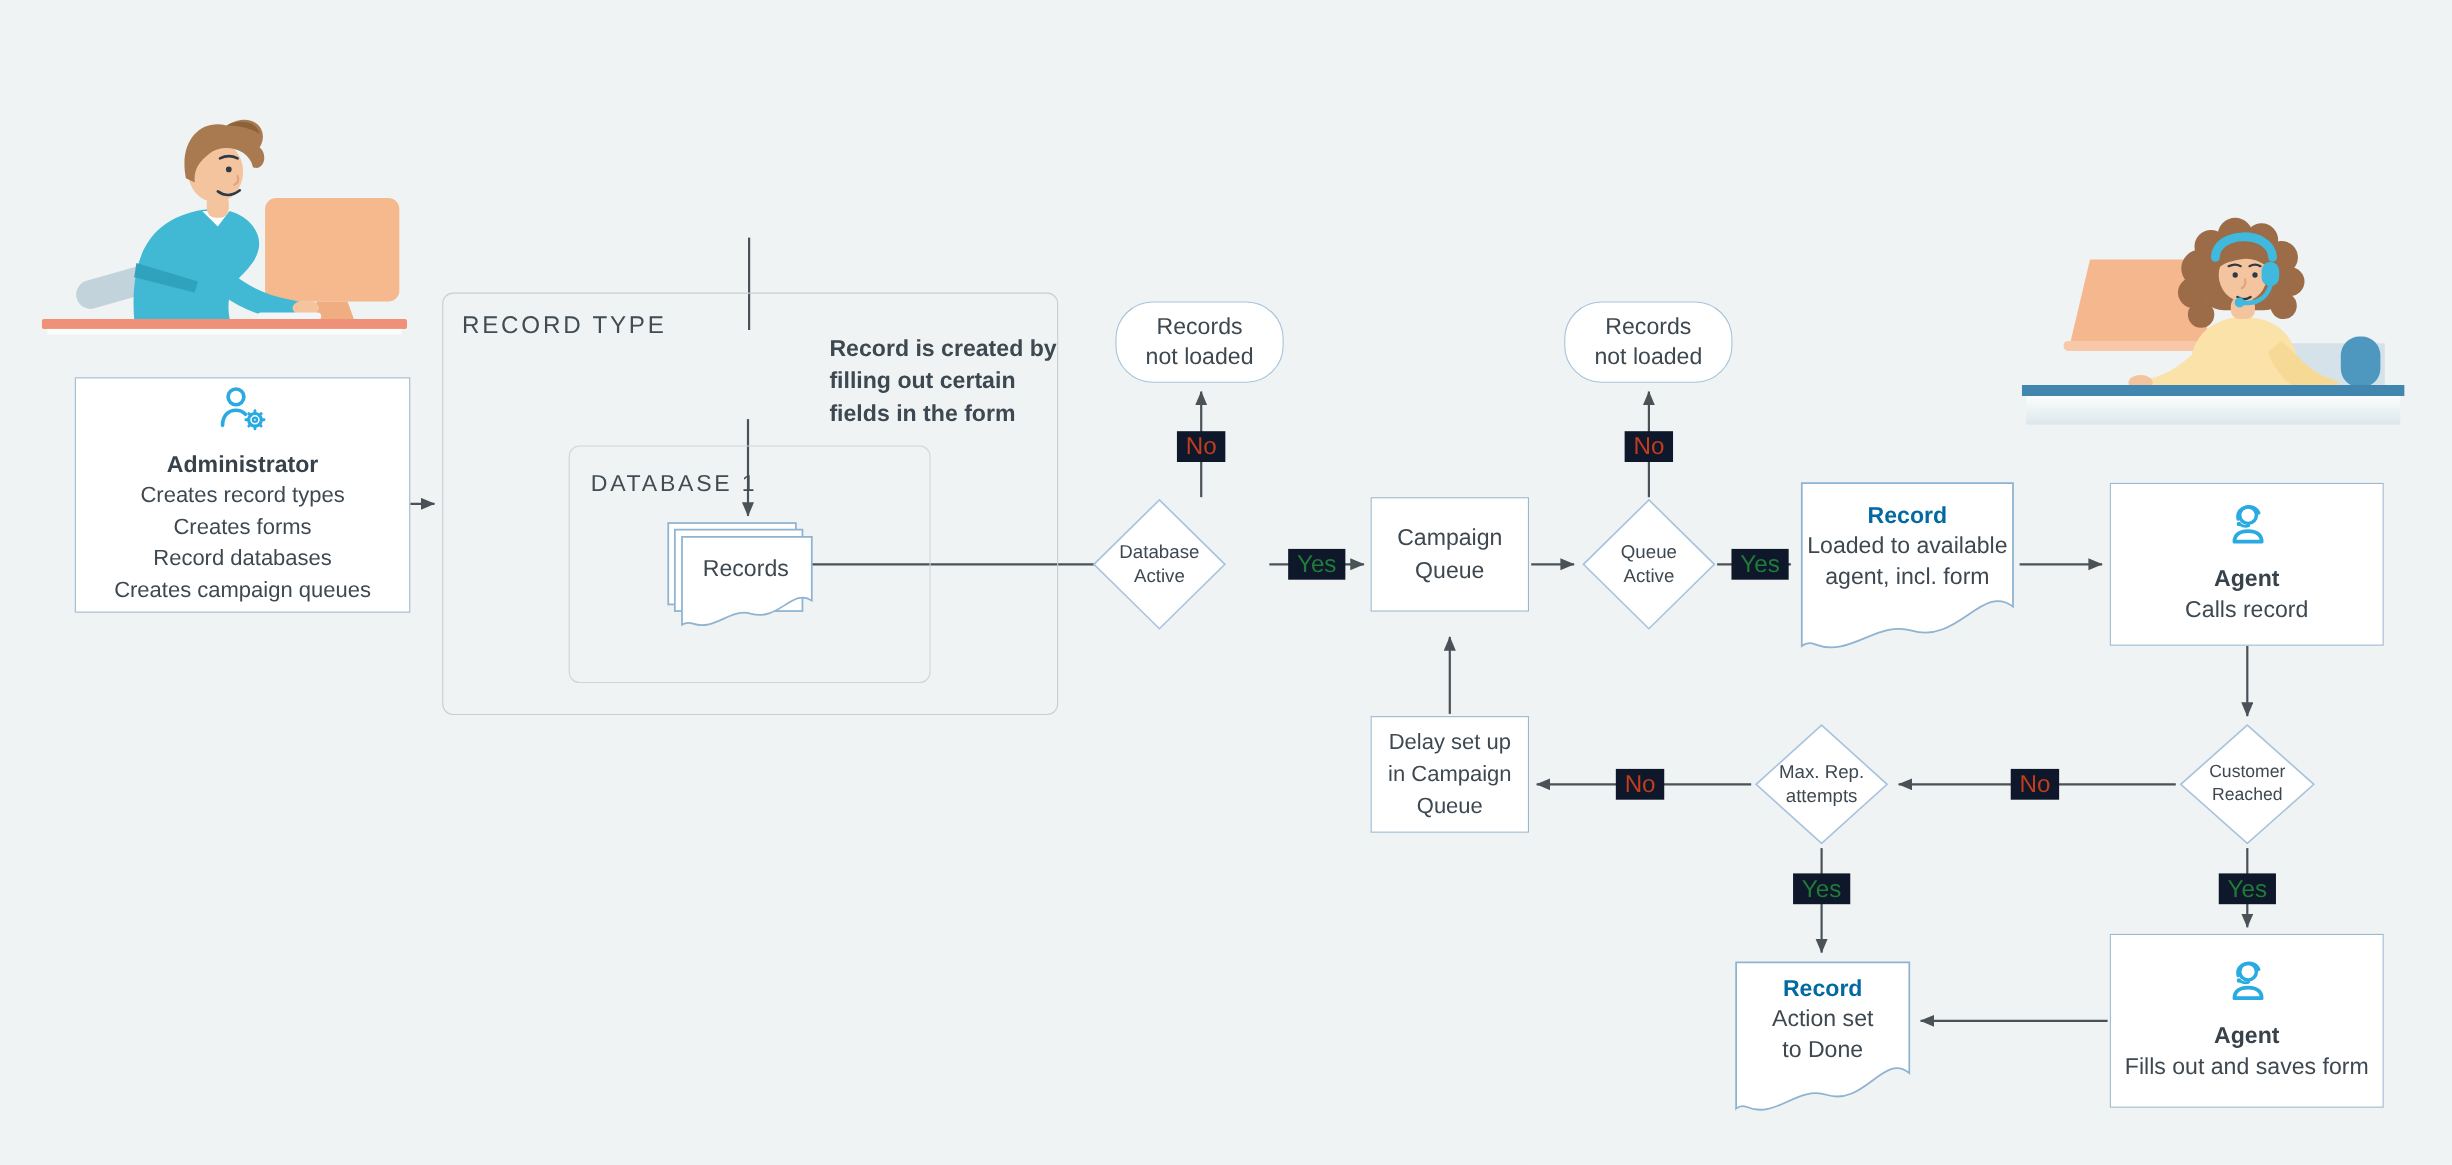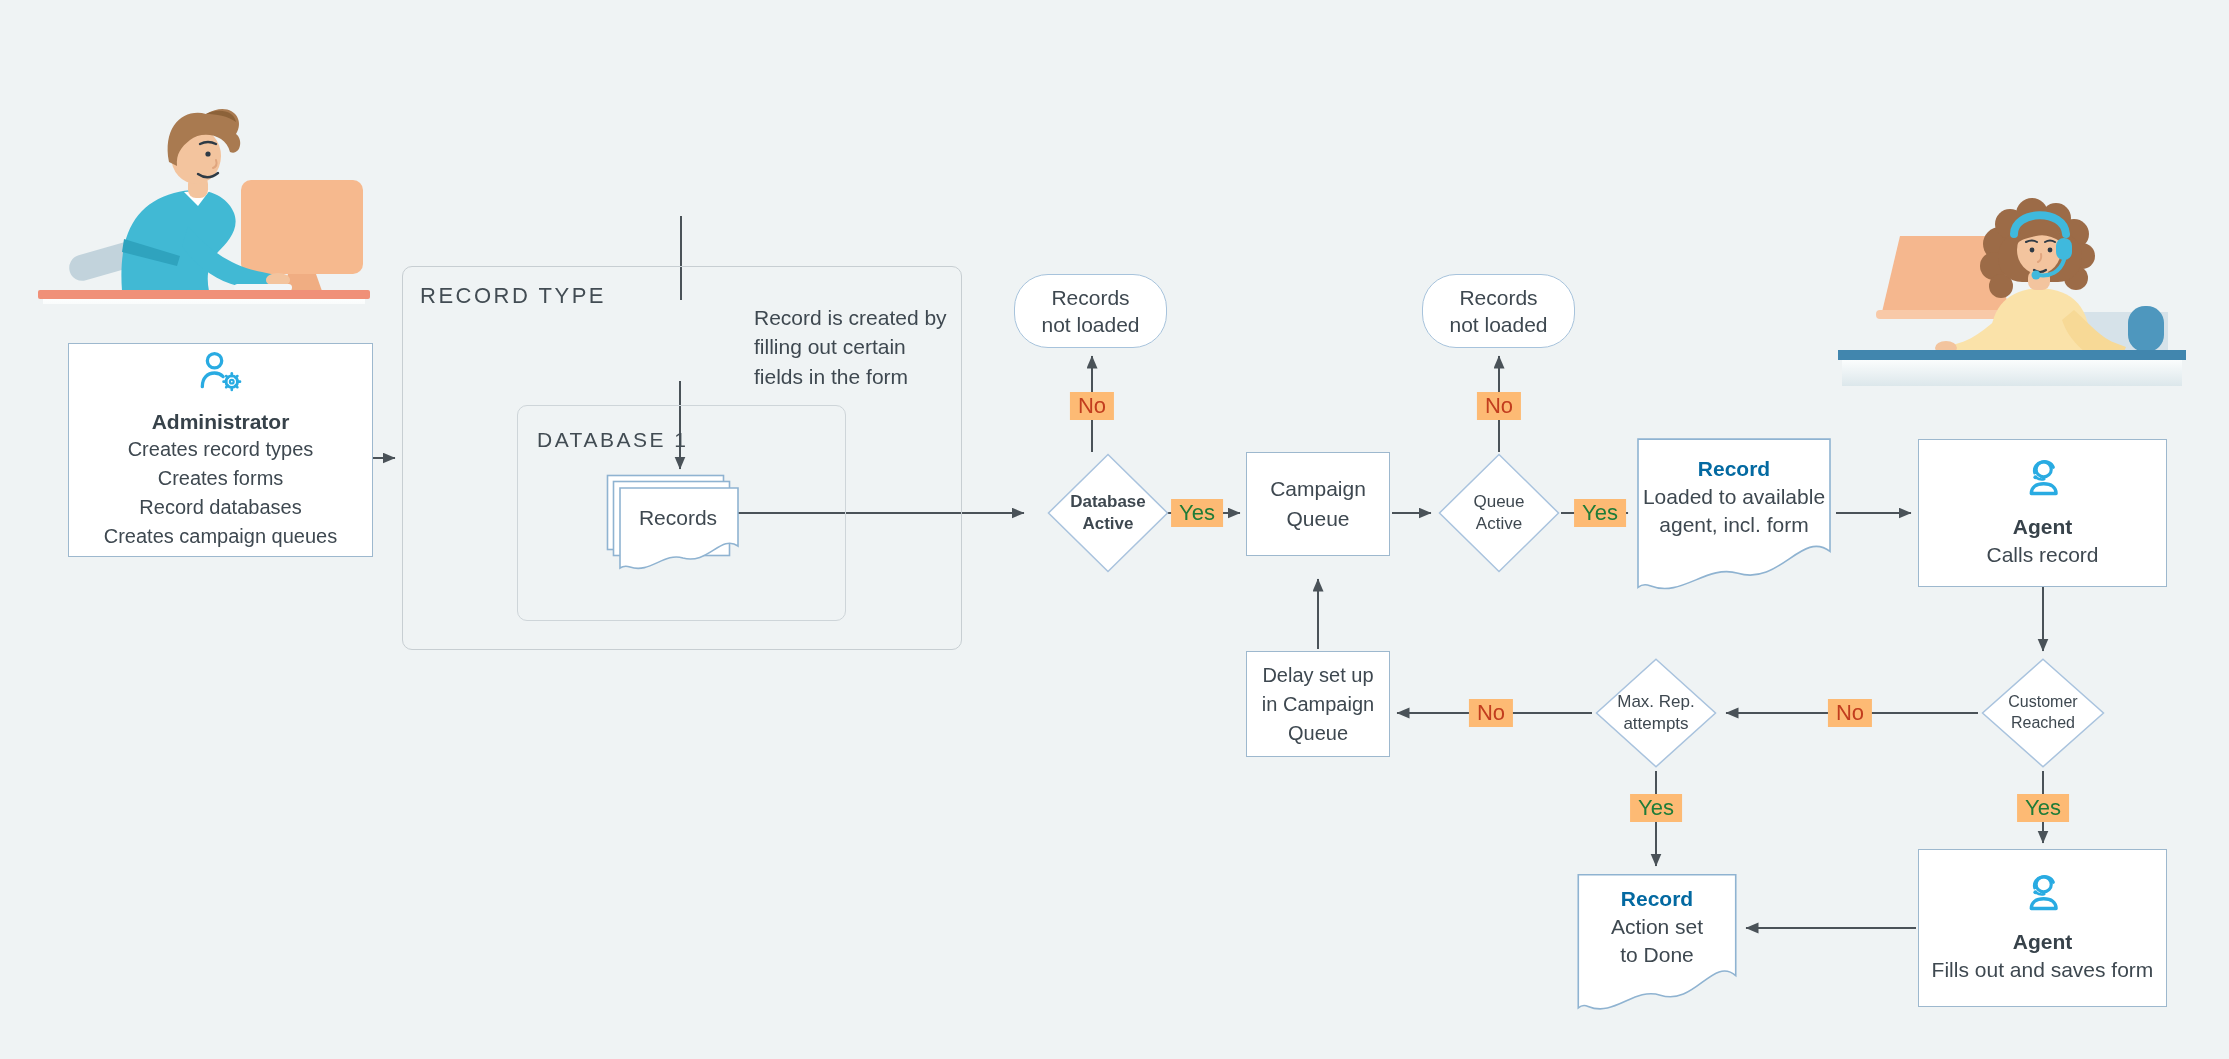--- a/index.html
+++ b/index.html
@@ -24,23 +24,23 @@
   
   .stadium{position:absolute;background:#fff;border:1.6px solid #A7C3DC;border-radius:34px;display:flex;
            flex-direction:column;align-items:center;justify-content:center;text-align:center;
            font-size:21px;line-height:1.3;box-sizing:border-box;}
   
   .doc{position:absolute;display:flex;align-items:center;justify-content:center;text-align:center;}
   .doc svg.shape{position:absolute;inset:0;width:100%;height:100%;}
   .doc .dtext{position:relative;font-size:21px;line-height:1.32;}
   .doc .dtext .title{font-weight:700;color:#0369a1;}
   
-  .note{position:absolute;font-size:21px;line-height:1.4;color:#3E4850;text-align:left;}
-  
-  .edge-label{position:absolute;transform:translate(-50%,-50%);background:#fdba74;padding:1px 8px;font-size:22px;}
+  .note{position:absolute;font-size:21px;line-height:1.4;color:#3E4850;text-align:left;font-weight:bold;}
+  
+  .edge-label{position:absolute;transform:translate(-50%,-50%);background:#0f172a;padding:1px 8px;font-size:22px;}
   .edge-label.yes{color:#1F7C38;}
   .edge-label.no{color:#C23D1E;}
   .illu{position:absolute;}
 </style>
 </head>
 <body>
 
 <div class="stage">
 
   <svg class="wires" width="2229" height="1059" viewBox="0 0 2229 1059">
@@ -122,21 +122,21 @@
 
   <div class="stadium" style="left:1014px;top:274px;width:153px;height:74px;">
     <span>Records</span>
     <span>not loaded</span>
   </div>
   <div class="stadium" style="left:1422px;top:274px;width:153px;height:74px;">
     <span>Records</span>
     <span>not loaded</span>
   </div>
 
-  <div class="diamond" style="left:1046px;top:452px;width:124px;height:122px;font-weight:bold;">
+  <div class="diamond" style="left:992px;top:452px;width:124px;height:122px;">
     <svg viewBox="0 0 100 100" preserveAspectRatio="none">
         <polygon points="50,2 98,50 50,98 2,50" fill="#fff" stroke="#A9C3DE" stroke-width="1.5" vector-effect="non-scaling-stroke"></polygon>
       </svg>
     <span class="dlabel">
         <span style="display:block">Database</span>
         <span style="display:block">Active</span>
       </span>
   </div>
 
   <div class="diamond" style="left:1437px;top:452px;width:124px;height:122px;">

